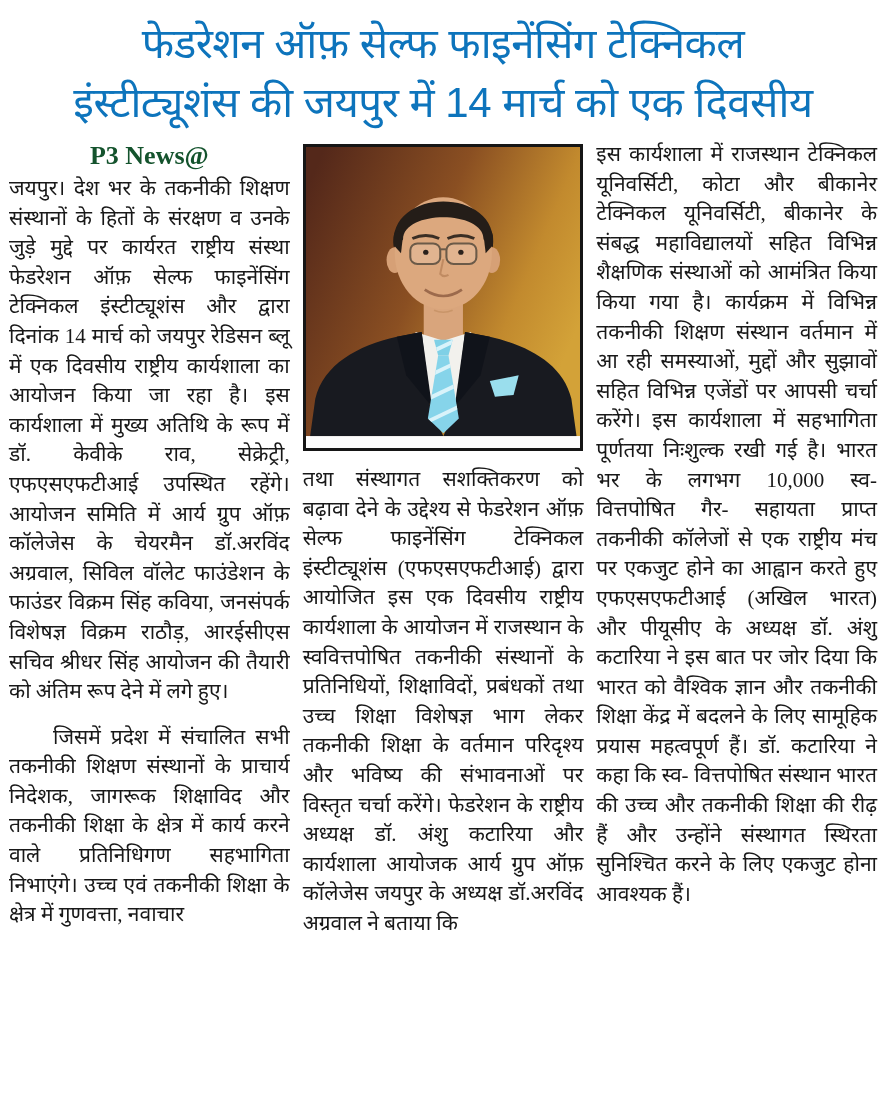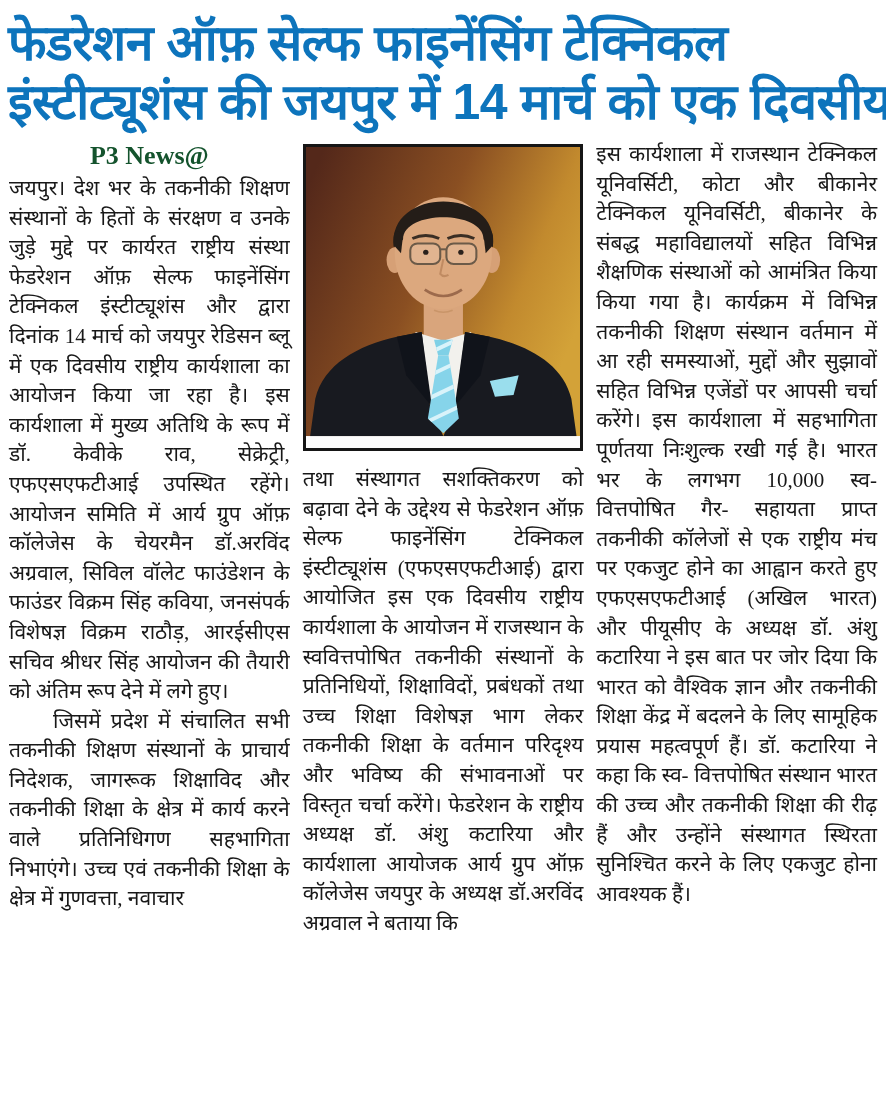--- a/index.html
+++ b/index.html
@@ -9,23 +9,24 @@
   .page {
     position: relative;
     width: 886px;
     height: 1112px;
     background: #ffffff;
     overflow: hidden;
     font-family: "Liberation Serif", "DejaVu Serif", serif;
   }
   .headline {
     margin: 14px 8px 8px 8px;
+    text-align: center;
     color: #0d74bc;
-    font-weight: 700;
-    font-size: 50px;
+    font-weight: 400;
+    font-size: 42px;
     line-height: 59px;
     letter-spacing: -0.5px;
     font-family: "Liberation Sans", "DejaVu Sans", sans-serif;
   }
   .headline .hl { display: block; white-space: nowrap; }
   .columns {
     display: flex;
     gap: 13px;
     padding: 0 9px;
     align-items: flex-start;
@@ -41,21 +42,21 @@
   .byline {
     text-align: center;
     color: #14532d;
     font-weight: 700;
     font-size: 26px;
     line-height: 32px;
     margin: 0 0 2px 0;
     font-family: "Liberation Serif", "DejaVu Serif", serif;
   }
   .para { margin: 0; }
-  .para.indent { text-indent: 44px; }
+  .para.indent { text-indent: 44px; margin-top: 16px; }
   .dateline { font-weight: 400; }
   figure.photo {
     margin: 4px 0 14px 0;
     border: 3px solid #161616;
     height: 301px;
     background: #ffffff;
   }
   figure.photo svg { display: block; width: 100%; height: 100%; }
 </style>
 </head>

